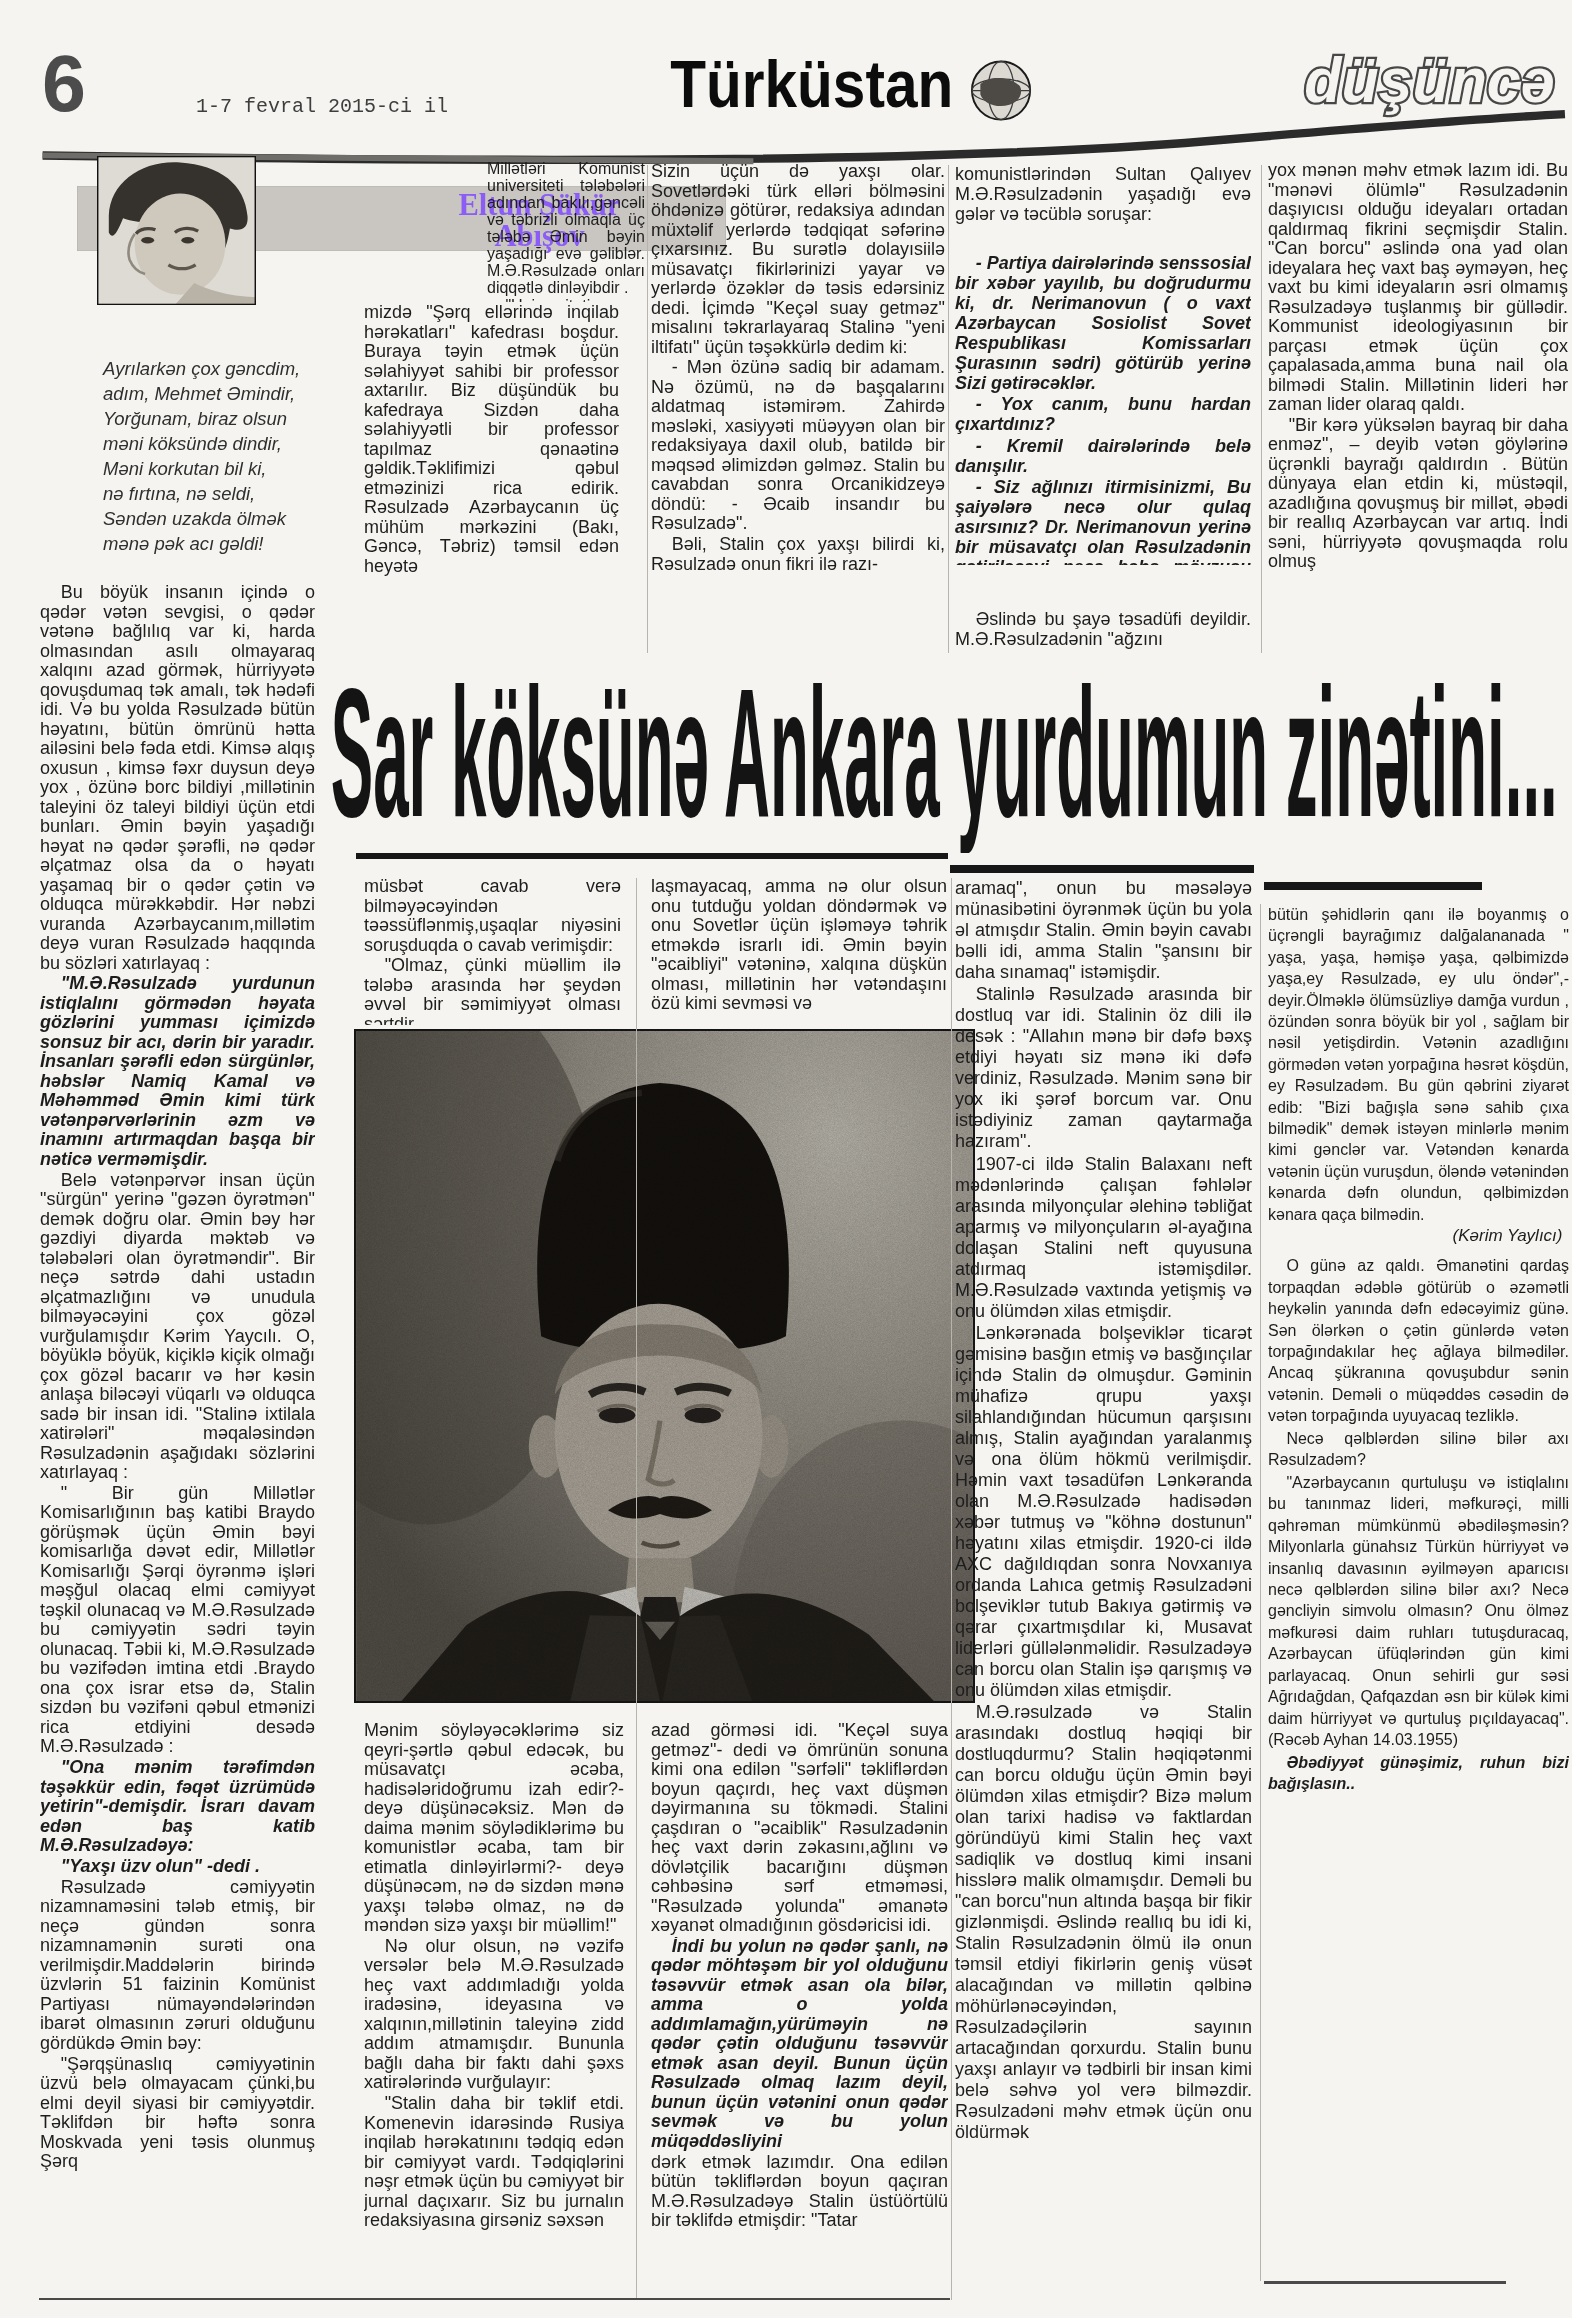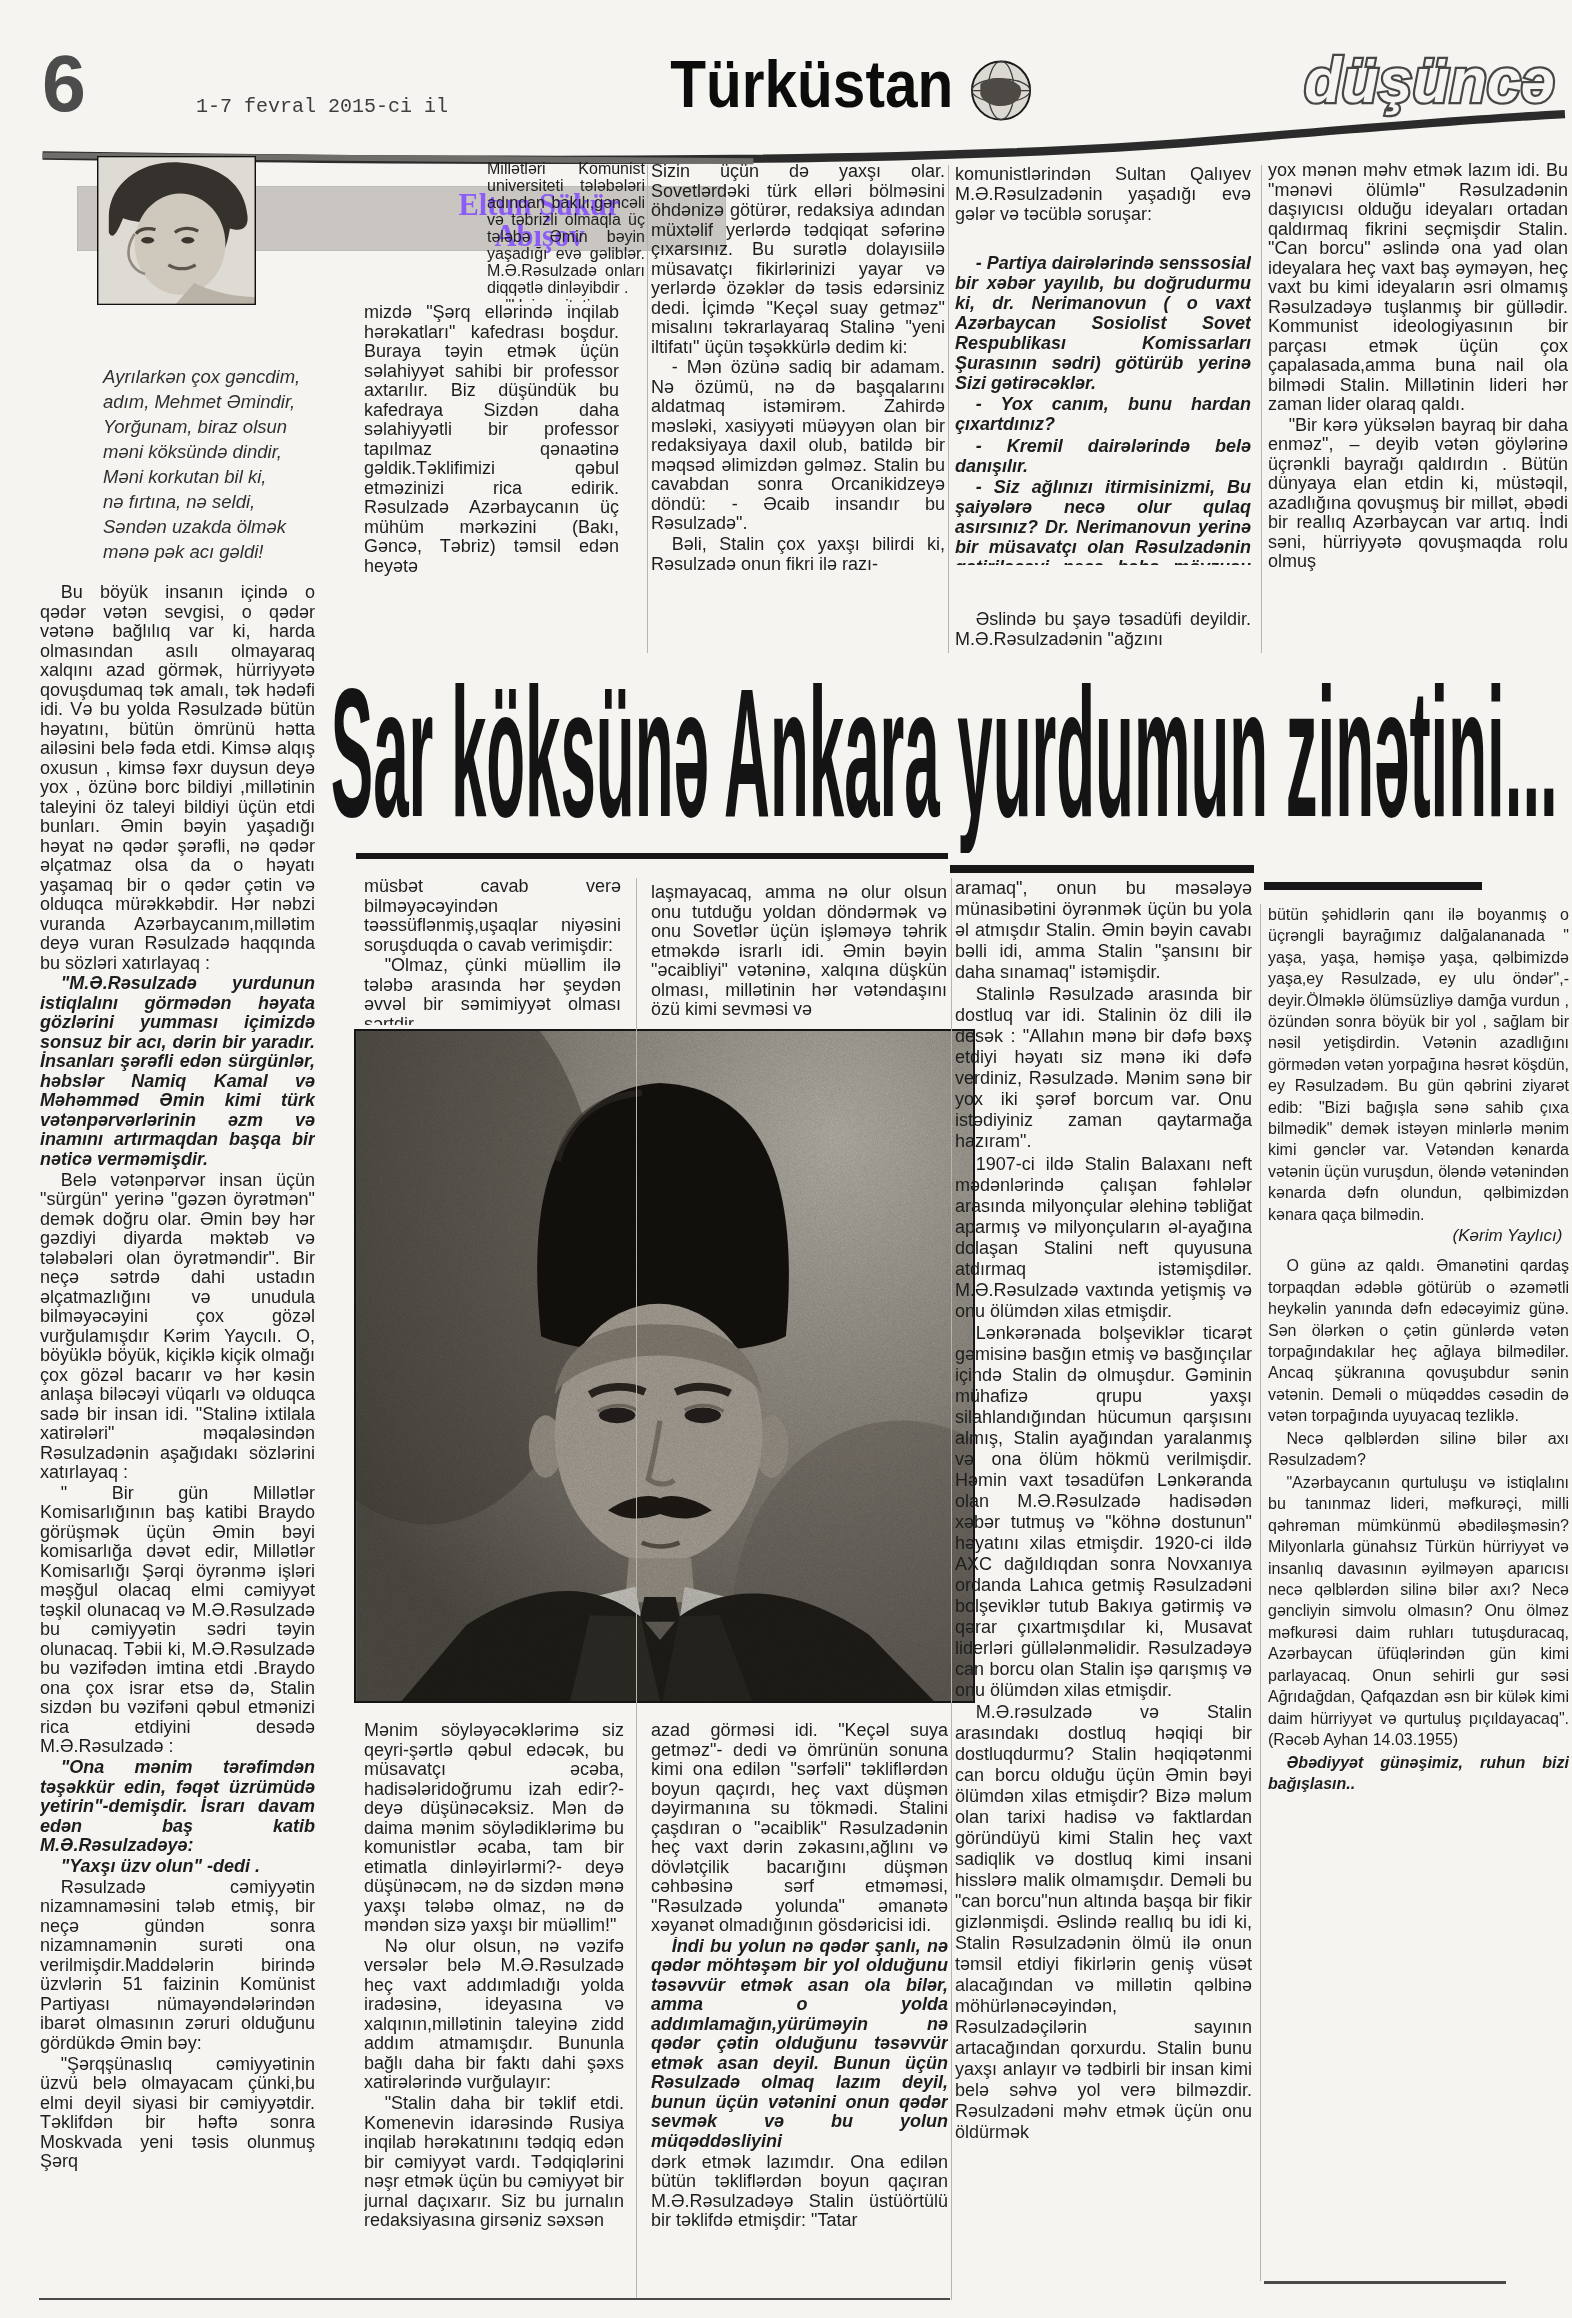--- a/index.html
+++ b/index.html
@@ -15,21 +15,21 @@
   
   .btxt{font-size:18px; line-height:19.5px; text-align:justify; overflow:hidden;}
   .btxt p{margin:0 0 1.3px 0; text-indent:1.15em;}
   .cont p:first-child{text-indent:0;}
   .bq p{font-weight:bold; font-style:italic;}
   .sm{font-size:16px; line-height:17px;}
   .lh31{line-height:20px;}
   .lh32{line-height:21px;}
   .lh33{font-size:16px; line-height:21.4px;}
   
-  .lead-poem{left:103px; top:364px; width:226px; font-style:italic; font-size:18.5px;
+  .lead-poem{left:103px; top:356px; width:226px; font-style:italic; font-size:18.5px;
     line-height:25px; color:#2f2f2f; white-space:pre-line;}
   
   .byline-band{left:77px; top:186px; width:649px; height:65px; background:#c9c6c1;
     box-shadow:0 0 0 0.6px #b4b1ac inset;}
   .byline-text{left:351px; top:190px; width:377px; text-align:center;
     font-family:"Liberation Serif", serif; font-weight:bold; font-size:30.5px; line-height:31px; color:#8b5cf6;}
   
   .vrule{width:1.3px; background:#b7b4ae;}
   .hrule-heavy{background:#171717;}
   .hrule-thin{background:#4a4a4a;}
@@ -158,21 +158,21 @@
     <div class="btxt" style="overflow:visible">
         <p>Rəsulzadə cəmiyyətin nizamnaməsini tələb etmiş, bir neçə gündən sonra nizamnamənin surəti ona verilmişdir.Maddələrin birində üzvlərin 51 faizinin Komünist Partiyası nümayəndələrindən ibarət olmasının zəruri olduğunu gördükdə Əmin bəy:</p>
         <p>"Şərqşünaslıq cəmiyyətinin üzvü belə olmayacam çünki,bu elmi deyil siyasi bir cəmiyyətdir. Təklifdən bir həftə sonra Moskvada yeni təsis olunmuş Şərq</p>
       </div>
   </div>
 
   <div class="abs btxt cont" style="left:364px; top:877px; width:257px; height:148px;">
       <p>müsbət cavab verə bilməyəcəyindən təəssüflənmiş,uşaqlar niyəsini soruşduqda o cavab verimişdir:</p>
       <p>"Olmaz, çünki müəllim ilə tələbə arasında hər şeydən əvvəl bir səmimiyyət olması şərtdir.</p>
     </div>
-  <div class="abs btxt cont" style="left:651px; top:877px; width:296px; height:148px;margin-top:6px;">
+  <div class="abs btxt cont" style="left:651px; top:877px; width:296px; height:148px;">
       <p>laşmayacaq, amma nə olur olsun onu tutduğu yoldan döndərmək və onu Sovetlər üçün işləməyə təhrik etməkdə israrlı idi. Əmin bəyin "əcaibliyi" vətəninə, xalqına düşkün olması, millətinin hər vətəndaşını özü kimi sevməsi və</p>
     </div>
 
   <div class="abs photo-frame" style="left:354px; top:1029px; width:617px; height:670px;">
     <svg width="617" height="670" viewBox="0 0 950 1032">
       <defs>
         <radialGradient id="bgGrad" cx="78%" cy="16%" r="95%">
           <stop offset="0" stop-color="#c6c2b8"></stop>
           <stop offset="0.45" stop-color="#9b968c"></stop>
           <stop offset="1" stop-color="#57534c"></stop>

